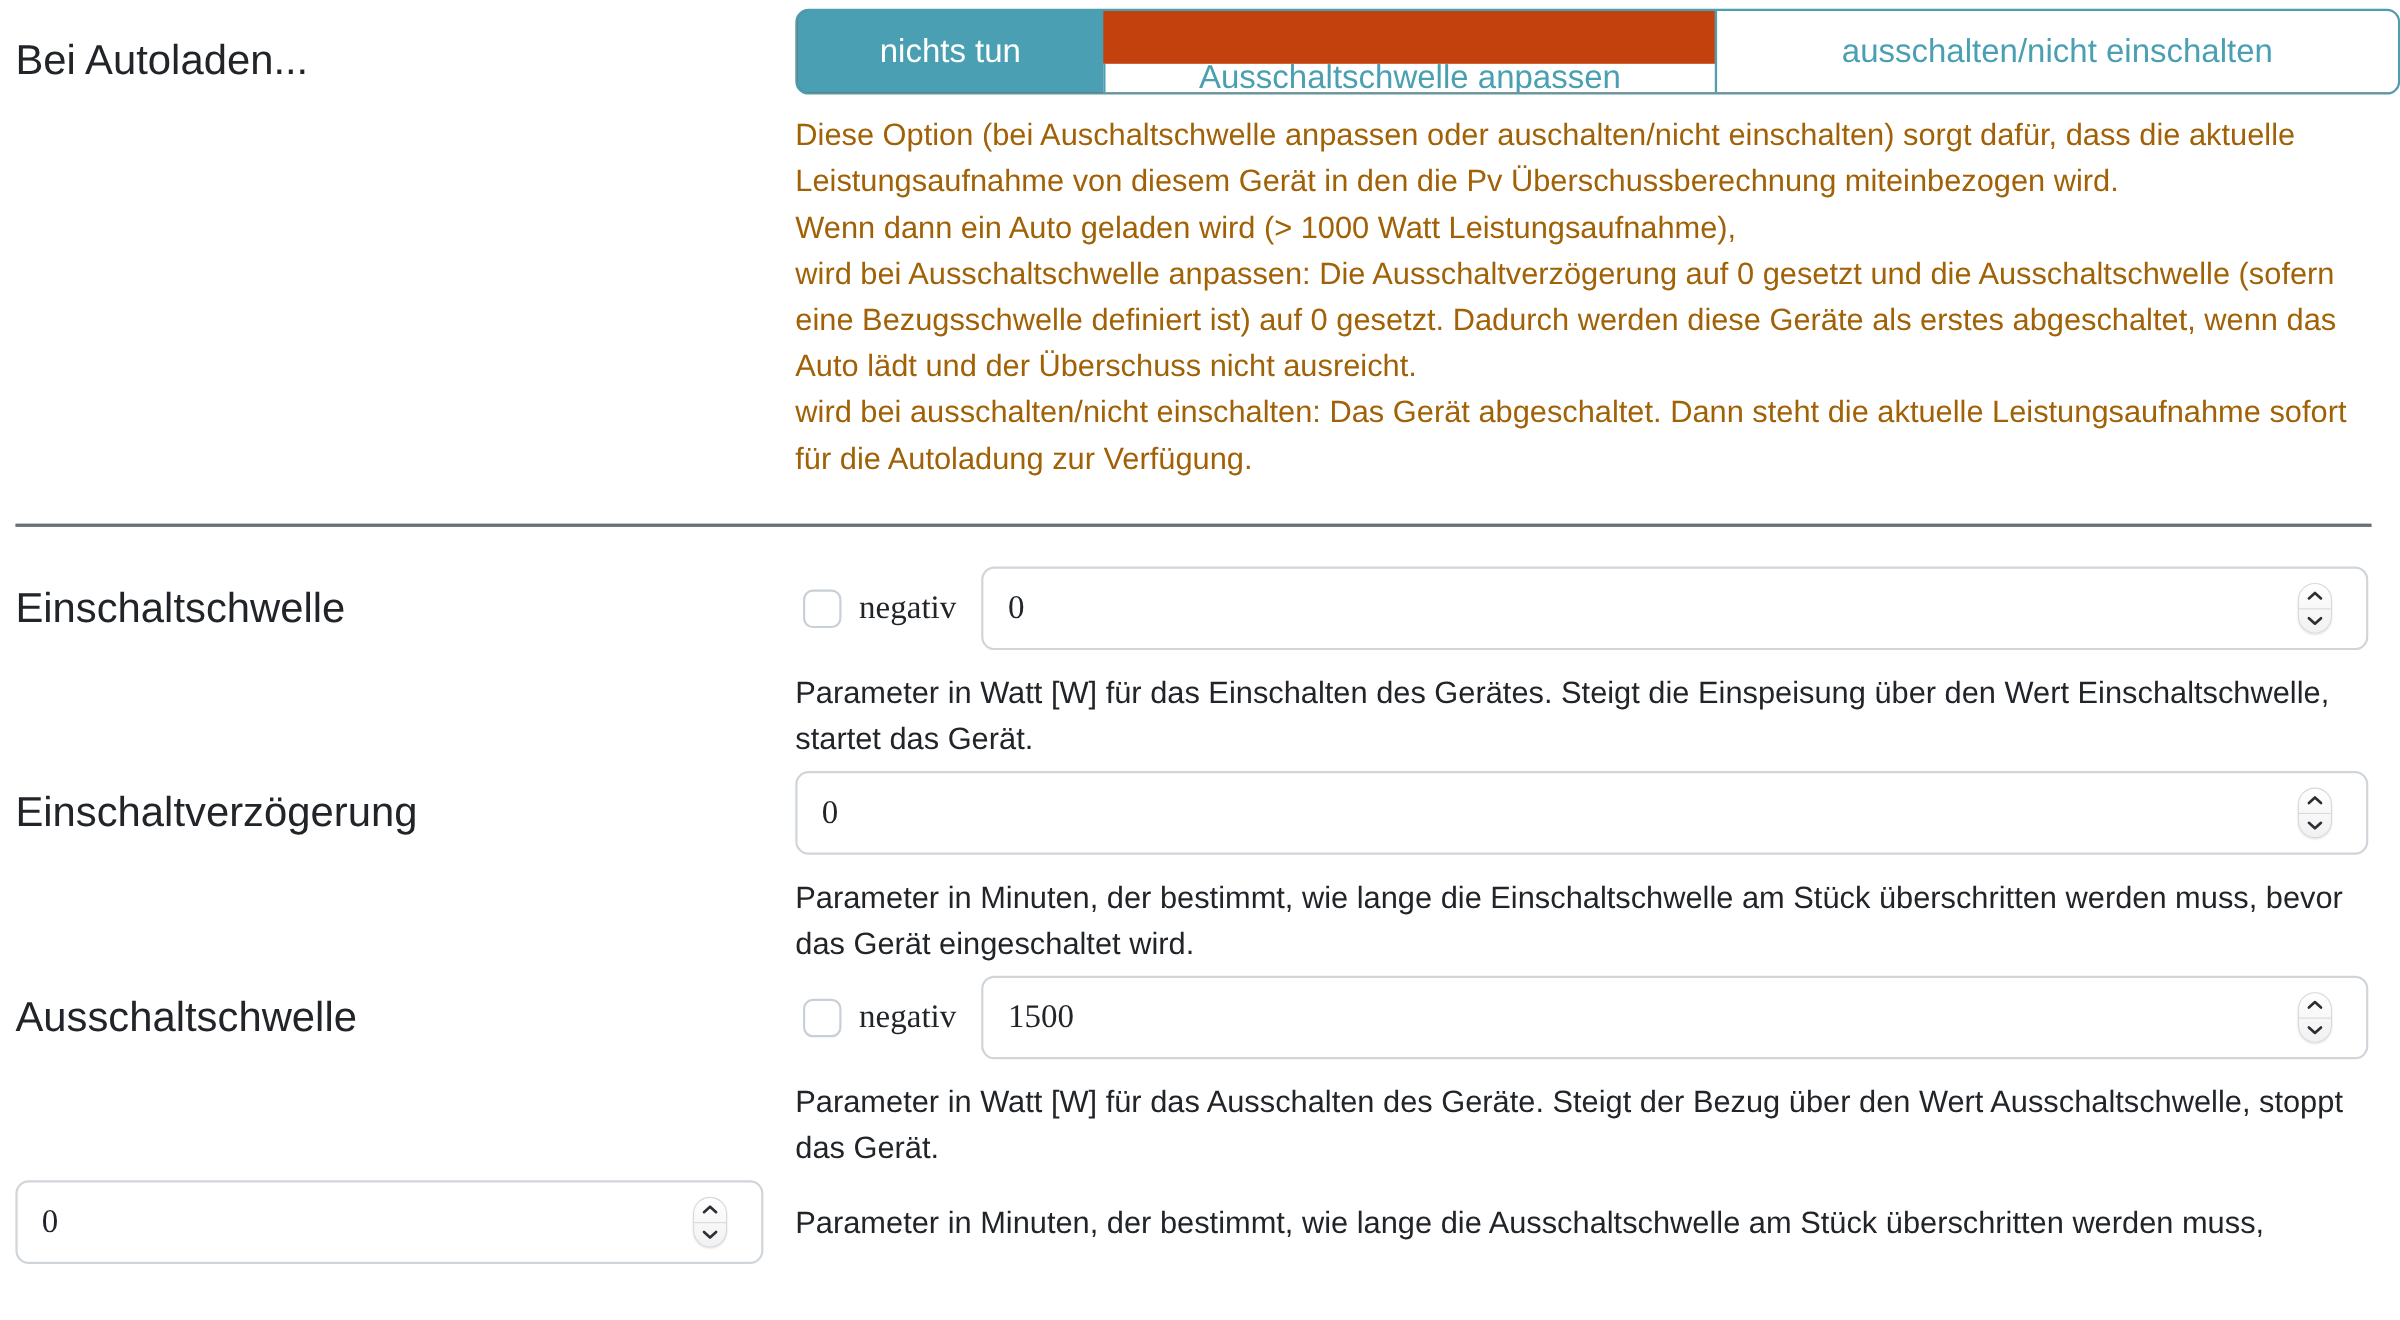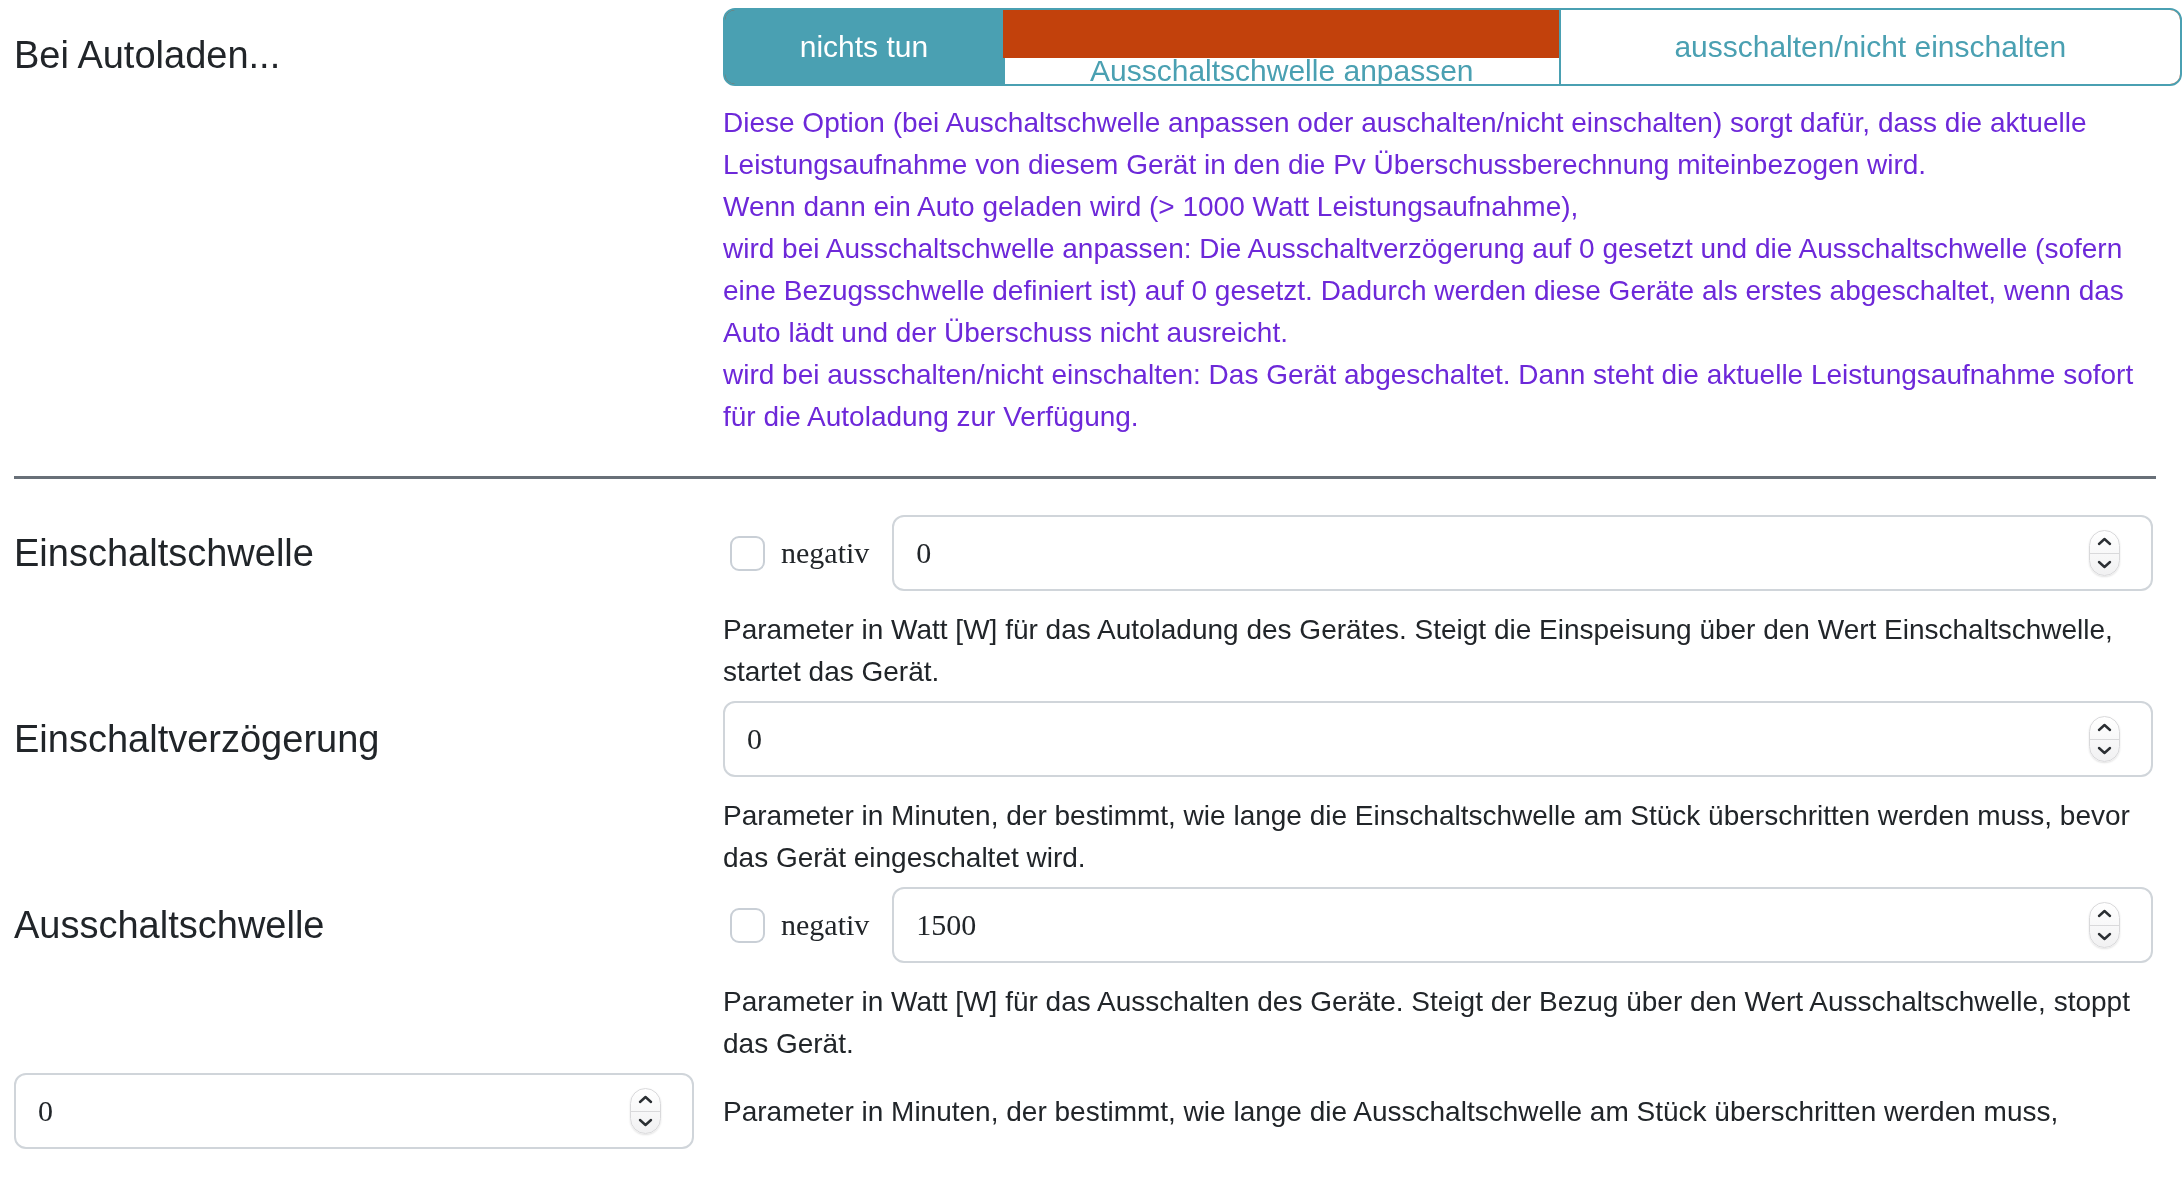--- a/index.html
+++ b/index.html
@@ -24,21 +24,21 @@
     cursor: pointer; font-family: inherit; padding: 0 10px;
   }
   .btn-seg.active { background: #4AA0B2; color: #ffffff; }
   .btn-seg + .btn-seg { border-left: 2px solid #4AA0B2; }
   .seg-0 { flex: 0 0 19.1%; }
   .seg-1 { flex: 0 0 38.2%; margin-top: 48px; }
   .seg-2 { flex: 1 1 auto; }
 
   .top-desc {
     grid-column: 2; margin-top: 16px; font-size: 28px; line-height: 42px;
-    white-space: pre-line; color: #6d28d9; padding-right: 20px;
+    white-space: pre-line; color: #a16207; padding-right: 20px;
   }
 
   
   .divider { border: none; border-top: 3px solid #687078; margin: 38px 26px 0 0; }
 
   
   .field { margin-top: 8px; }
   .field.first { margin-top: 36px; }
   .fcontrol { display: flex; align-items: center; margin-right: 29px; font-family: Liberation Serif, serif; }
   .checkbox {
@@ -103,21 +103,21 @@
               </svg>
             </div>
           <div class="stepper-half">
               <svg width="15" height="9" viewBox="0 0 15 9">
                 <polyline points="2,2 7.5,7 13,2" fill="none" stroke="#2b2f33" stroke-width="2.4" stroke-linecap="round" stroke-linejoin="round"></polyline>
               </svg>
             </div>
         </div>
       </div>
     </div>
-    <div class="field-desc"><span>Parameter in Watt [W] für das Autoladung des Gerätes. Steigt die </span><b>Einspeisung</b><span> über den Wert Einschaltschwelle, startet das Gerät.</span></div>
+    <div class="field-desc"><span>Parameter in Watt [W] für das Einschalten des Gerätes. Steigt die </span><b>Einspeisung</b><span> über den Wert Einschaltschwelle, startet das Gerät.</span></div>
   </div>
 
   <div class="frow field">
     <div class="flabel">Einschaltverzögerung</div>
     <div class="fcontrol">
       <div class="input-wrap">
         <input class="num-input" type="text" value="0" style="">
         <div class="stepper">
           <div class="stepper-half">
               <svg width="15" height="9" viewBox="0 0 15 9">

